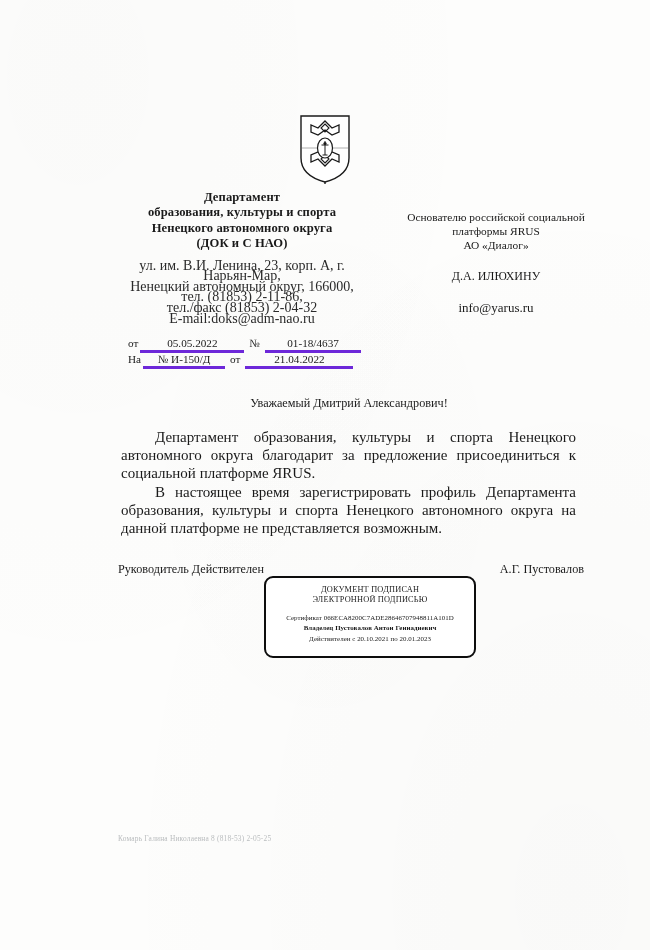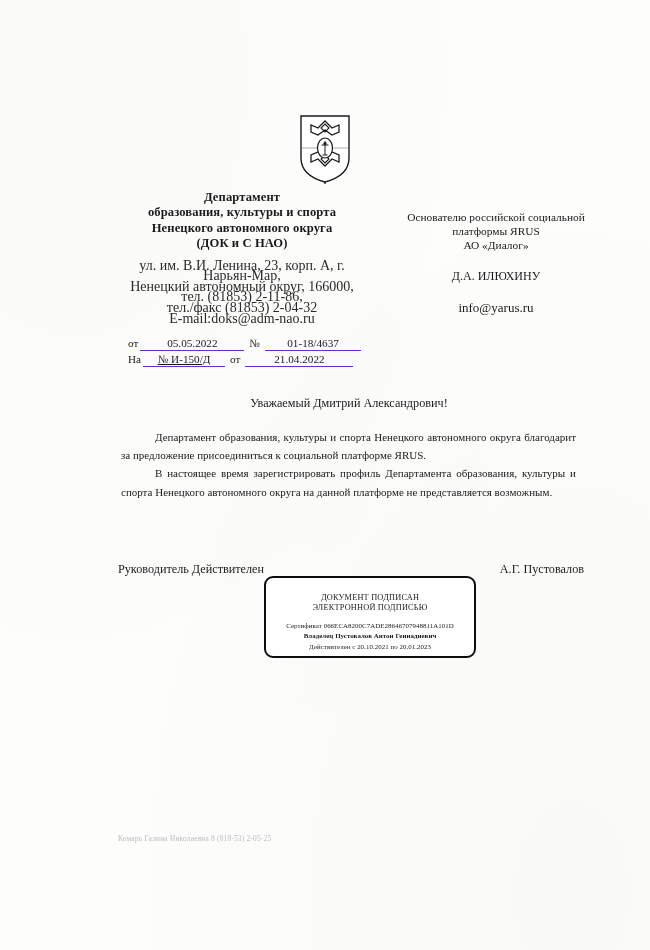--- a/index.html
+++ b/index.html
@@ -95,46 +95,46 @@
   }
   .ref-row {
     display: flex;
     align-items: baseline;
     height: 16px;
   }
   .ref-label {
     white-space: nowrap;
   }
   .ref-value {
-    border-bottom: 1px solid #6d28d9;
+    border-bottom: 3px solid #6d28d9;
     text-align: center;
     margin: 0 2px;
     padding-bottom: 1px;
   }
   .w-date  { width: 104px; }
   .w-num   { width: 96px; }
-  .w-innum { width: 82px; text-decoration: underline; }
+  .w-innum { width: 82px; }
   .w-indate{ width: 108px; }
   .ref-sep { padding: 0 3px; white-space: nowrap; }
 
   
   .greeting {
     position: absolute;
     left: 118px;
     top: 396px;
     width: 462px;
     text-align: center;
     font-size: 12.2px;
   }
   .body-text {
     position: absolute;
     left: 121px;
     top: 428px;
     width: 455px;
-    font-size: 11px;
+    font-size: 15px;
     line-height: 18.2px;
     text-align: justify;
   }
   .body-text p {
     margin: 0;
     text-indent: 34px;
   }
 
   
   .sign-row {
@@ -152,21 +152,21 @@
     position: absolute;
     left: 264px;
     top: 576px;
     width: 212px;
     height: 82px;
     border: 2px solid #0d0d0d;
     border-radius: 9px;
     box-sizing: border-box;
     background: rgba(255,255,255,0.92);
     text-align: center;
-    padding-top: 15px;
+    padding-top: 7px;
   }
   .stamp-title {
     font-size: 8.3px;
     line-height: 10.4px;
     letter-spacing: 0.2px;
   }
   .stamp-lines {
     margin-top: 7px;
     font-size: 6.9px;
     line-height: 10.6px;

